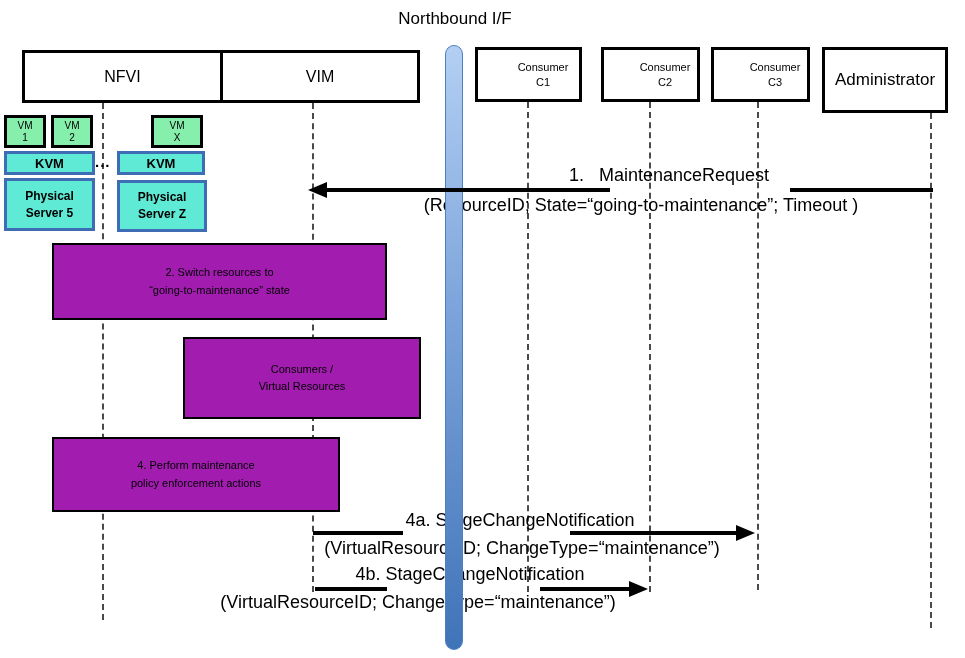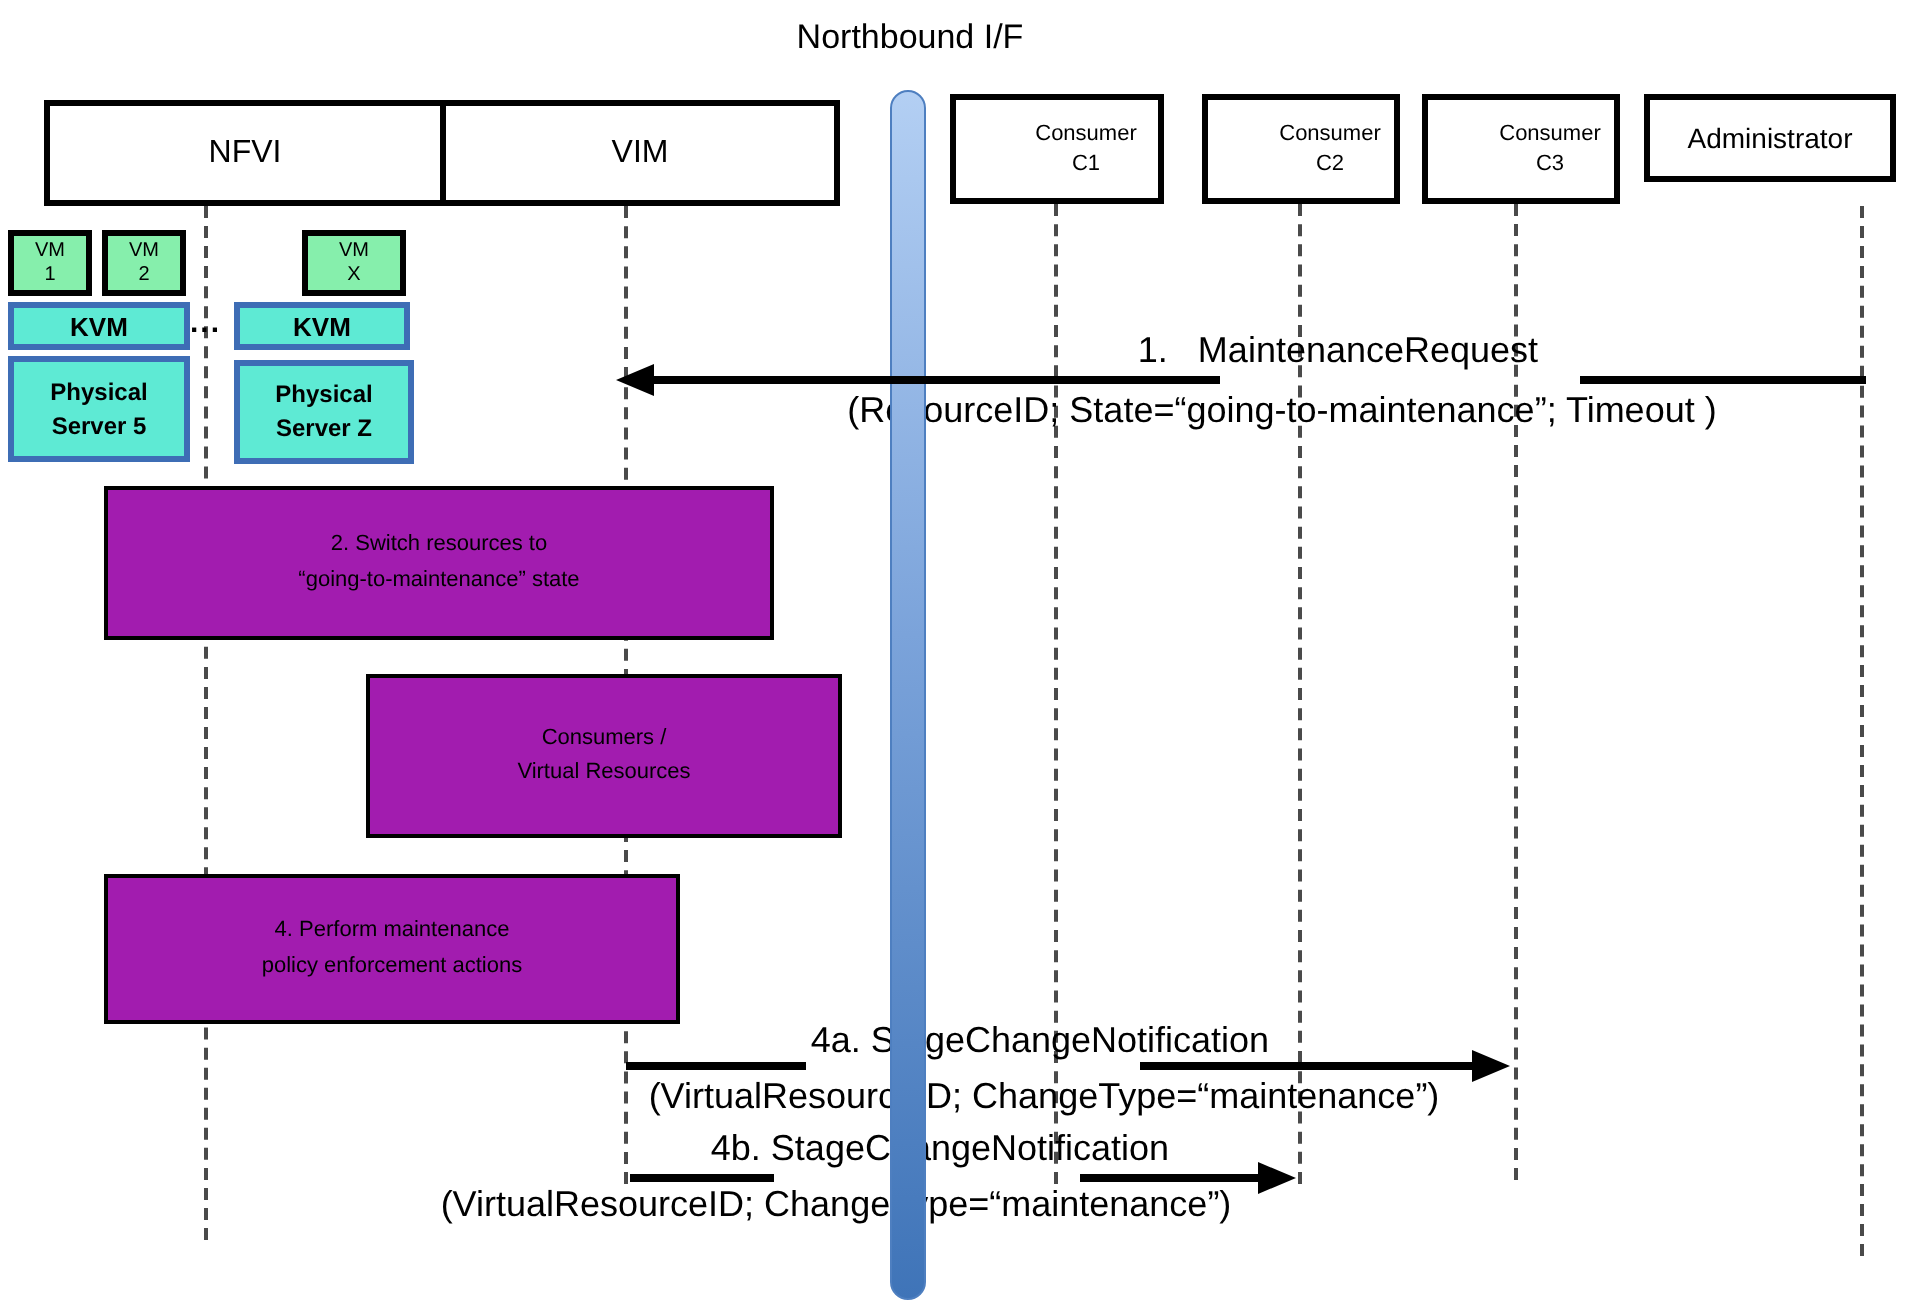--- a/index.html
+++ b/index.html
@@ -55,21 +55,21 @@
     <span>C1</span>
   </div>
   <div class="abs actor actor-2line col" style="left:601px;top:47px;width:99px;height:55px;">
     <span>Consumer</span>
     <span>C2</span>
   </div>
   <div class="abs actor actor-2line col" style="left:711px;top:47px;width:99px;height:55px;">
     <span>Consumer</span>
     <span>C3</span>
   </div>
-  <div class="abs actor center" style="left:822px;top:47px;width:126px;height:44px;font-size:14px;">
+  <div class="abs actor center" style="left:822px;top:47px;width:126px;height:66px;font-size:17px;">
     <span>Administrator</span>
   </div>
 
   <div class="abs blackbox col smalltext" style="left:4px;top:115px;width:42px;height:33px;">
     <span>VM</span>
     <span>1</span>
   </div>
   <div class="abs blackbox col smalltext" style="left:51px;top:115px;width:42px;height:33px;">
     <span>VM</span>
     <span>2</span>

